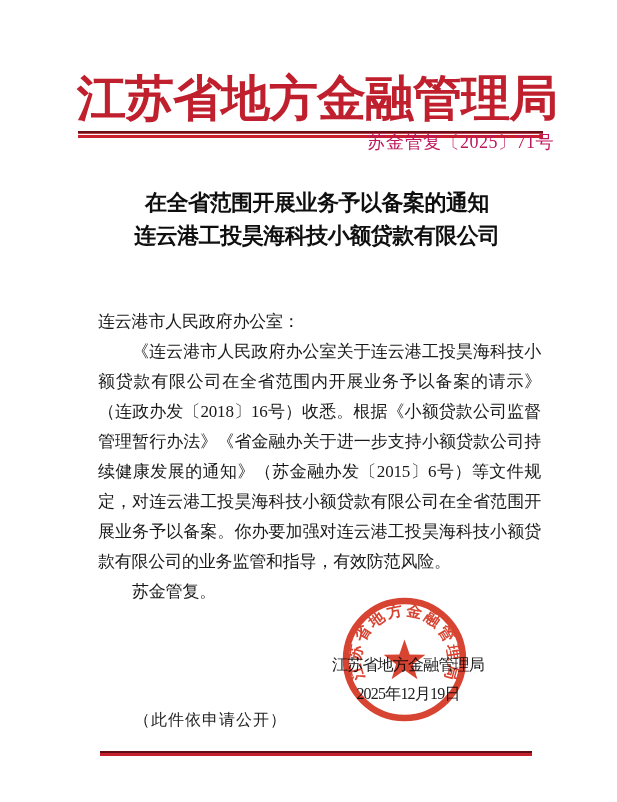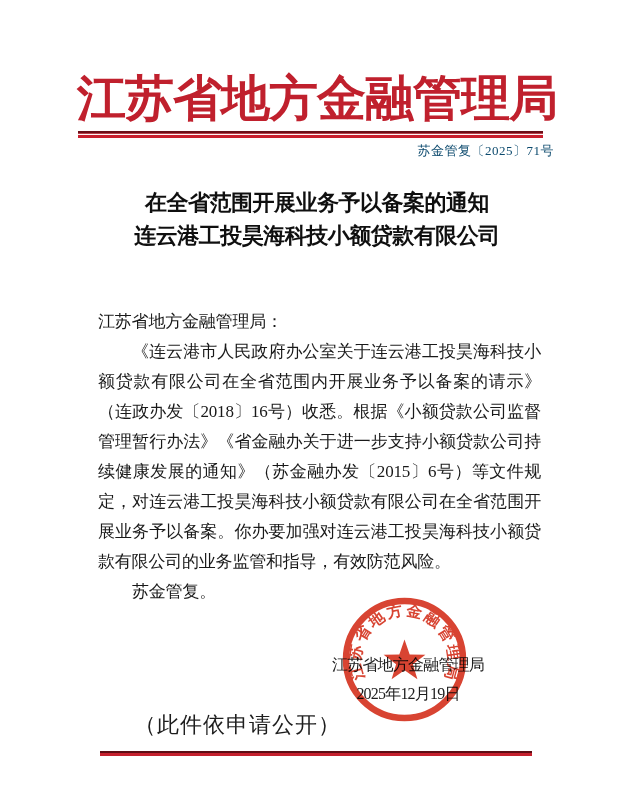--- a/index.html
+++ b/index.html
@@ -23,23 +23,23 @@
   }
   .head-rule{
     position:absolute;top:131px;left:78px;width:465px;height:7px;
     background:linear-gradient(to bottom,
       #6d0e18 0px,#6d0e18 2px,
       #b8404a 2px,#b8404a 3px,
       #fdf5f5 3px,#fdf5f5 3.5px,
       #c91f2e 3.5px,#c91f2e 7px);
   }
   .doc-number{
-    position:absolute;top:142px;right:80px;
-    font-size:13px;letter-spacing:.5px;
-    color:#0c4a6e;
+    position:absolute;top:130px;right:80px;
+    font-size:18px;letter-spacing:.5px;
+    color:#be185d;
     white-space:nowrap;
   }
   .title-block{
     position:absolute;top:186px;left:0;right:0;
     text-align:center;
     font-size:22px;font-weight:700;
     line-height:33px;letter-spacing:-.5px;
     color:#0f0f0f;
   }
   .body-block{
@@ -60,21 +60,21 @@
     white-space:nowrap;
   }
   .seal{
     position:absolute;left:328px;top:583px;width:153px;height:153px;
     opacity:.93;
     mix-blend-mode:multiply;
     pointer-events:none;
   }
   .footnote{
     position:absolute;top:710px;left:134px;
-    font-size:22px;letter-spacing:1px;
+    font-size:16px;letter-spacing:1px;
     color:#1d1d1d;
     white-space:nowrap;
   }
   .foot-rule{
     position:absolute;top:751px;left:100px;width:432px;height:5px;
     background:linear-gradient(to bottom,
       #5e0d14 0px,#5e0d14 1.5px,
       #c5202e 1.5px,#c5202e 5px);
   }
 </style>
@@ -88,21 +88,21 @@
   <div class="head-rule"></div>
 
   <div class="doc-number">苏金管复〔2025〕71号</div>
 
   <div class="title-block">
     <div>在全省范围开展业务予以备案的通知</div>
     <div>连云港工投昊海科技小额贷款有限公司</div>
   </div>
 
   <div class="body-block">
-    <p>江苏省地方金融管理局：</p>
+    <p>连云港市人民政府办公室：</p>
     <p class="indent">《连云港市人民政府办公室关于连云港工投昊海科技小额贷款有限公司在全省范围内开展业务予以备案的请示》（连政办发〔2018〕16号）收悉。根据《小额贷款公司监督管理暂行办法》《省金融办关于进一步支持小额贷款公司持续健康发展的通知》（苏金融办发〔2015〕6号）等文件规定，对连云港工投昊海科技小额贷款有限公司在全省范围开展业务予以备案。你办要加强对连云港工投昊海科技小额贷款有限公司的业务监管和指导，有效防范风险。</p>
     <p class="indent">苏金管复。</p>
   </div>
 
   <div class="signature-block">
     <div>江苏省地方金融管理局</div>
     <div>2025年12月19日</div>
   </div>
 
   <svg class="seal" viewBox="-76.5 -76.5 153 153" xmlns="http://www.w3.org/2000/svg">

